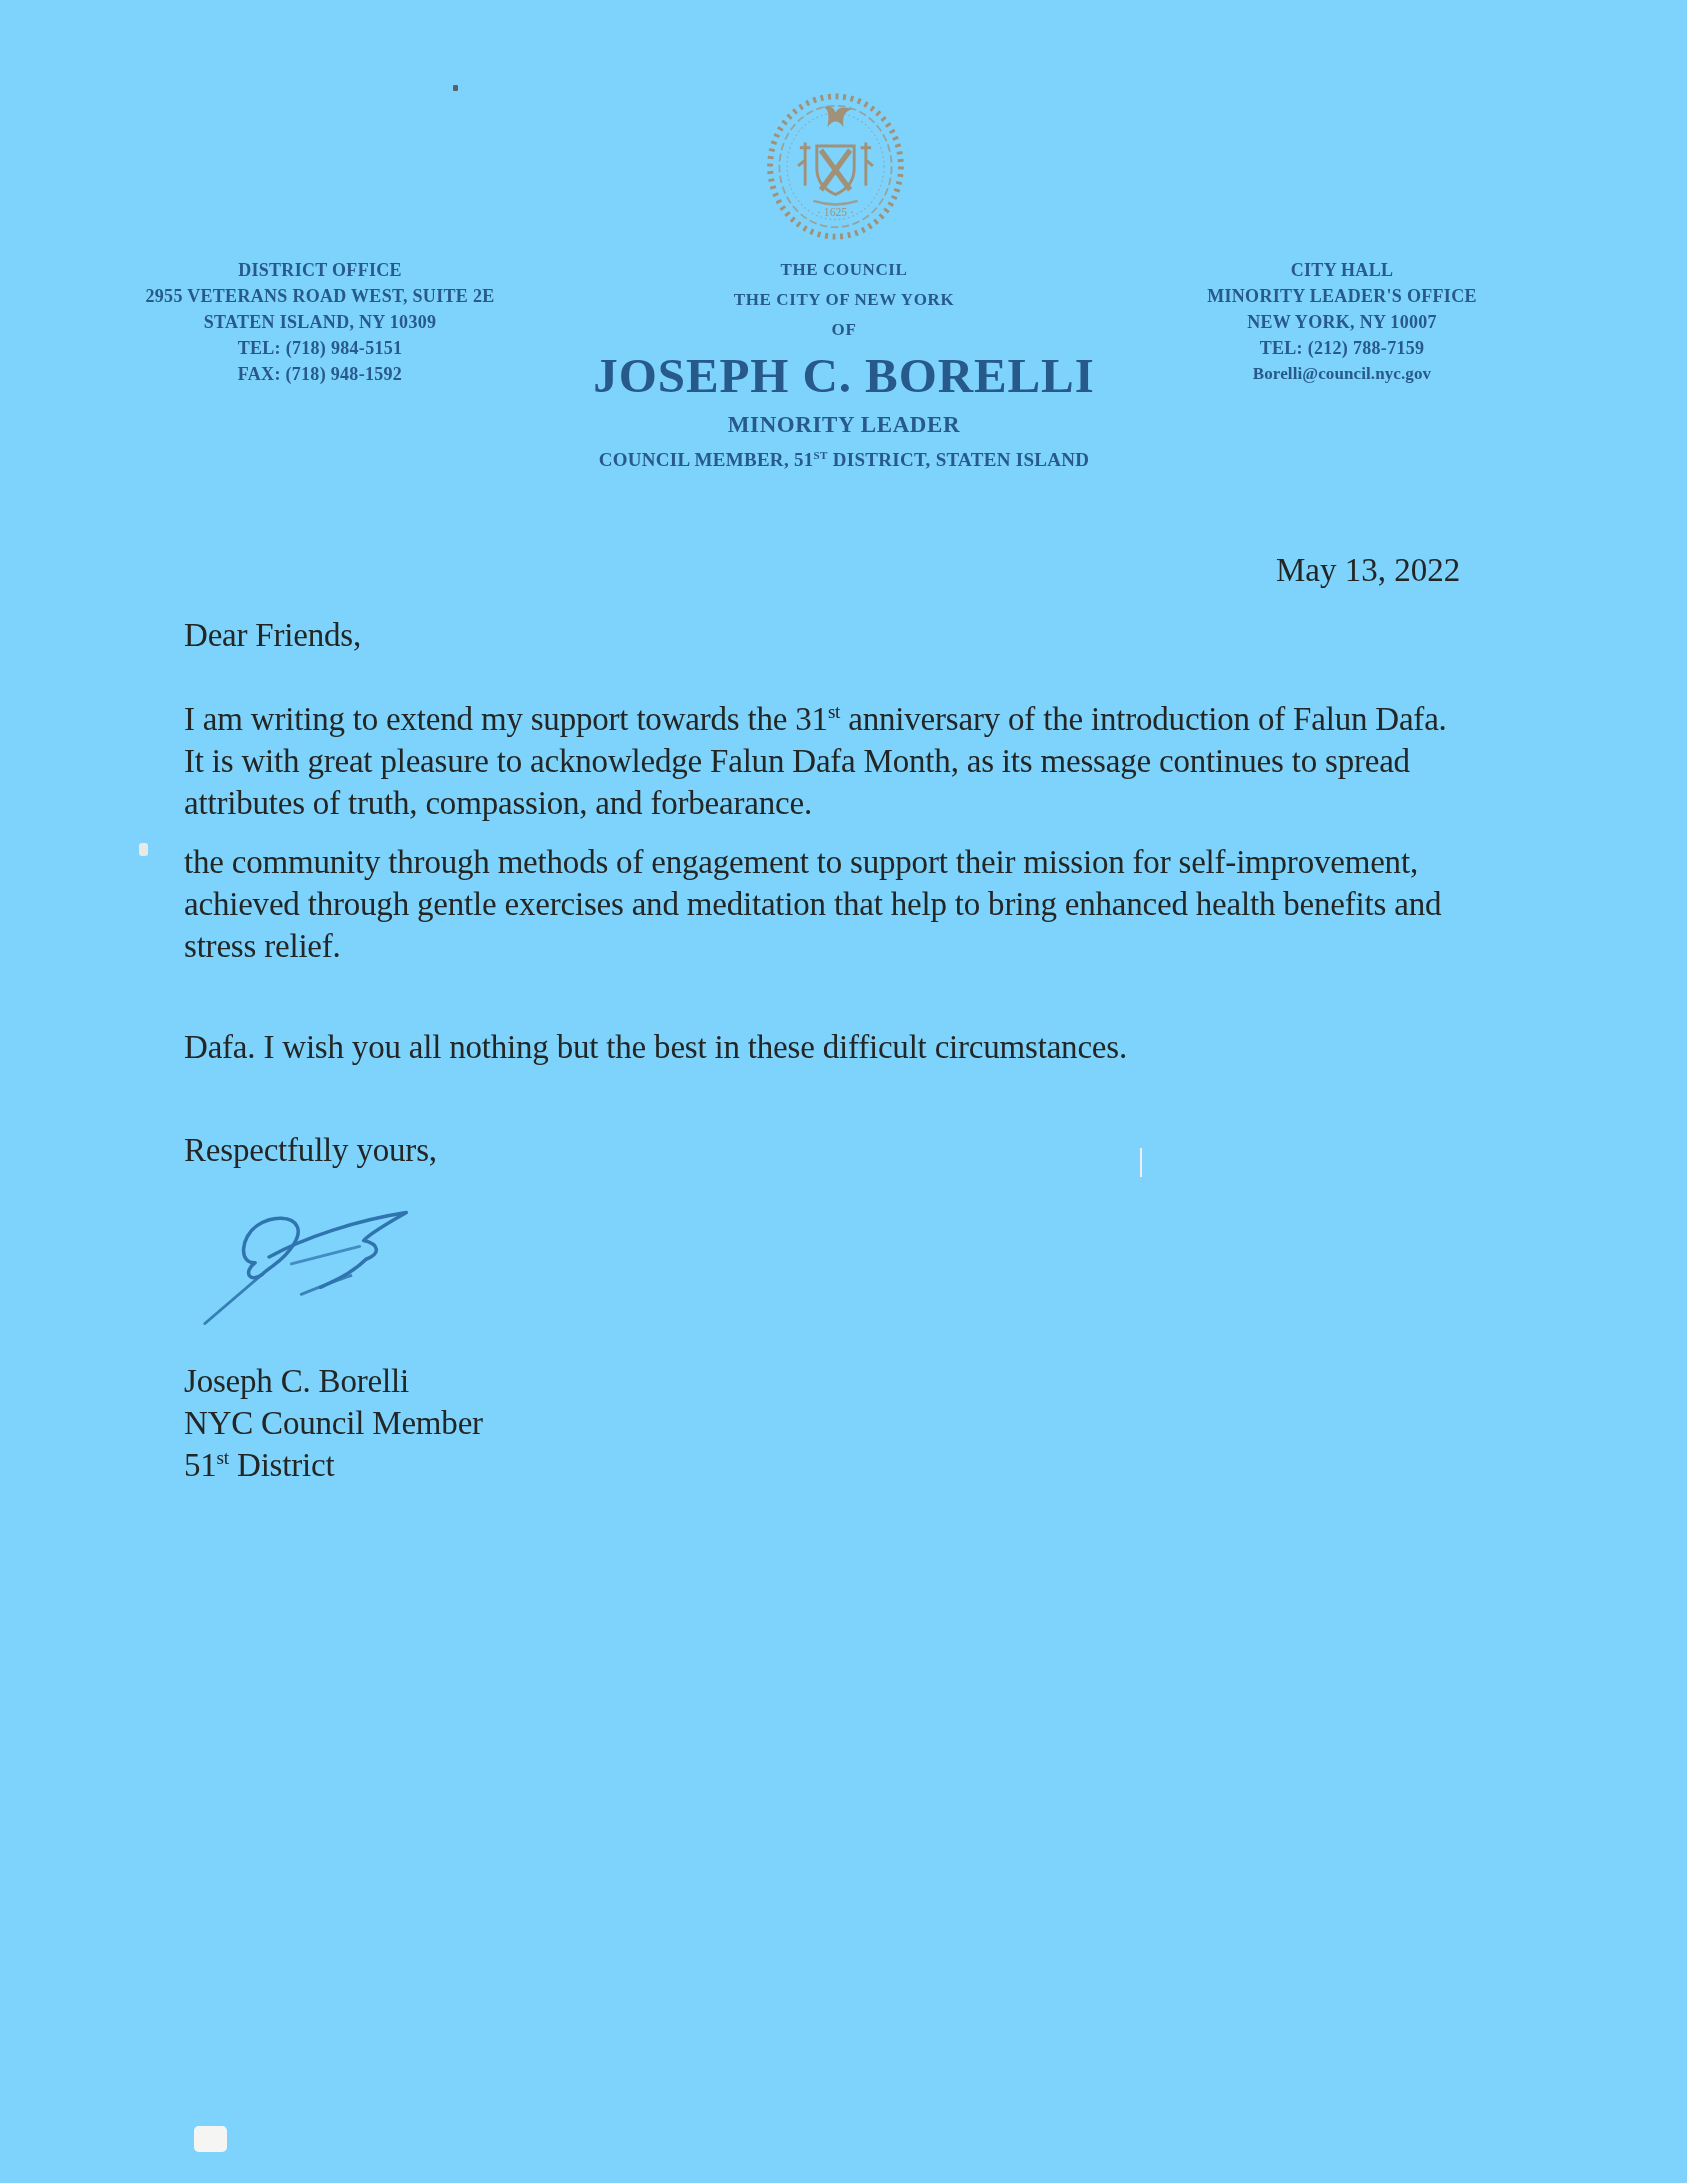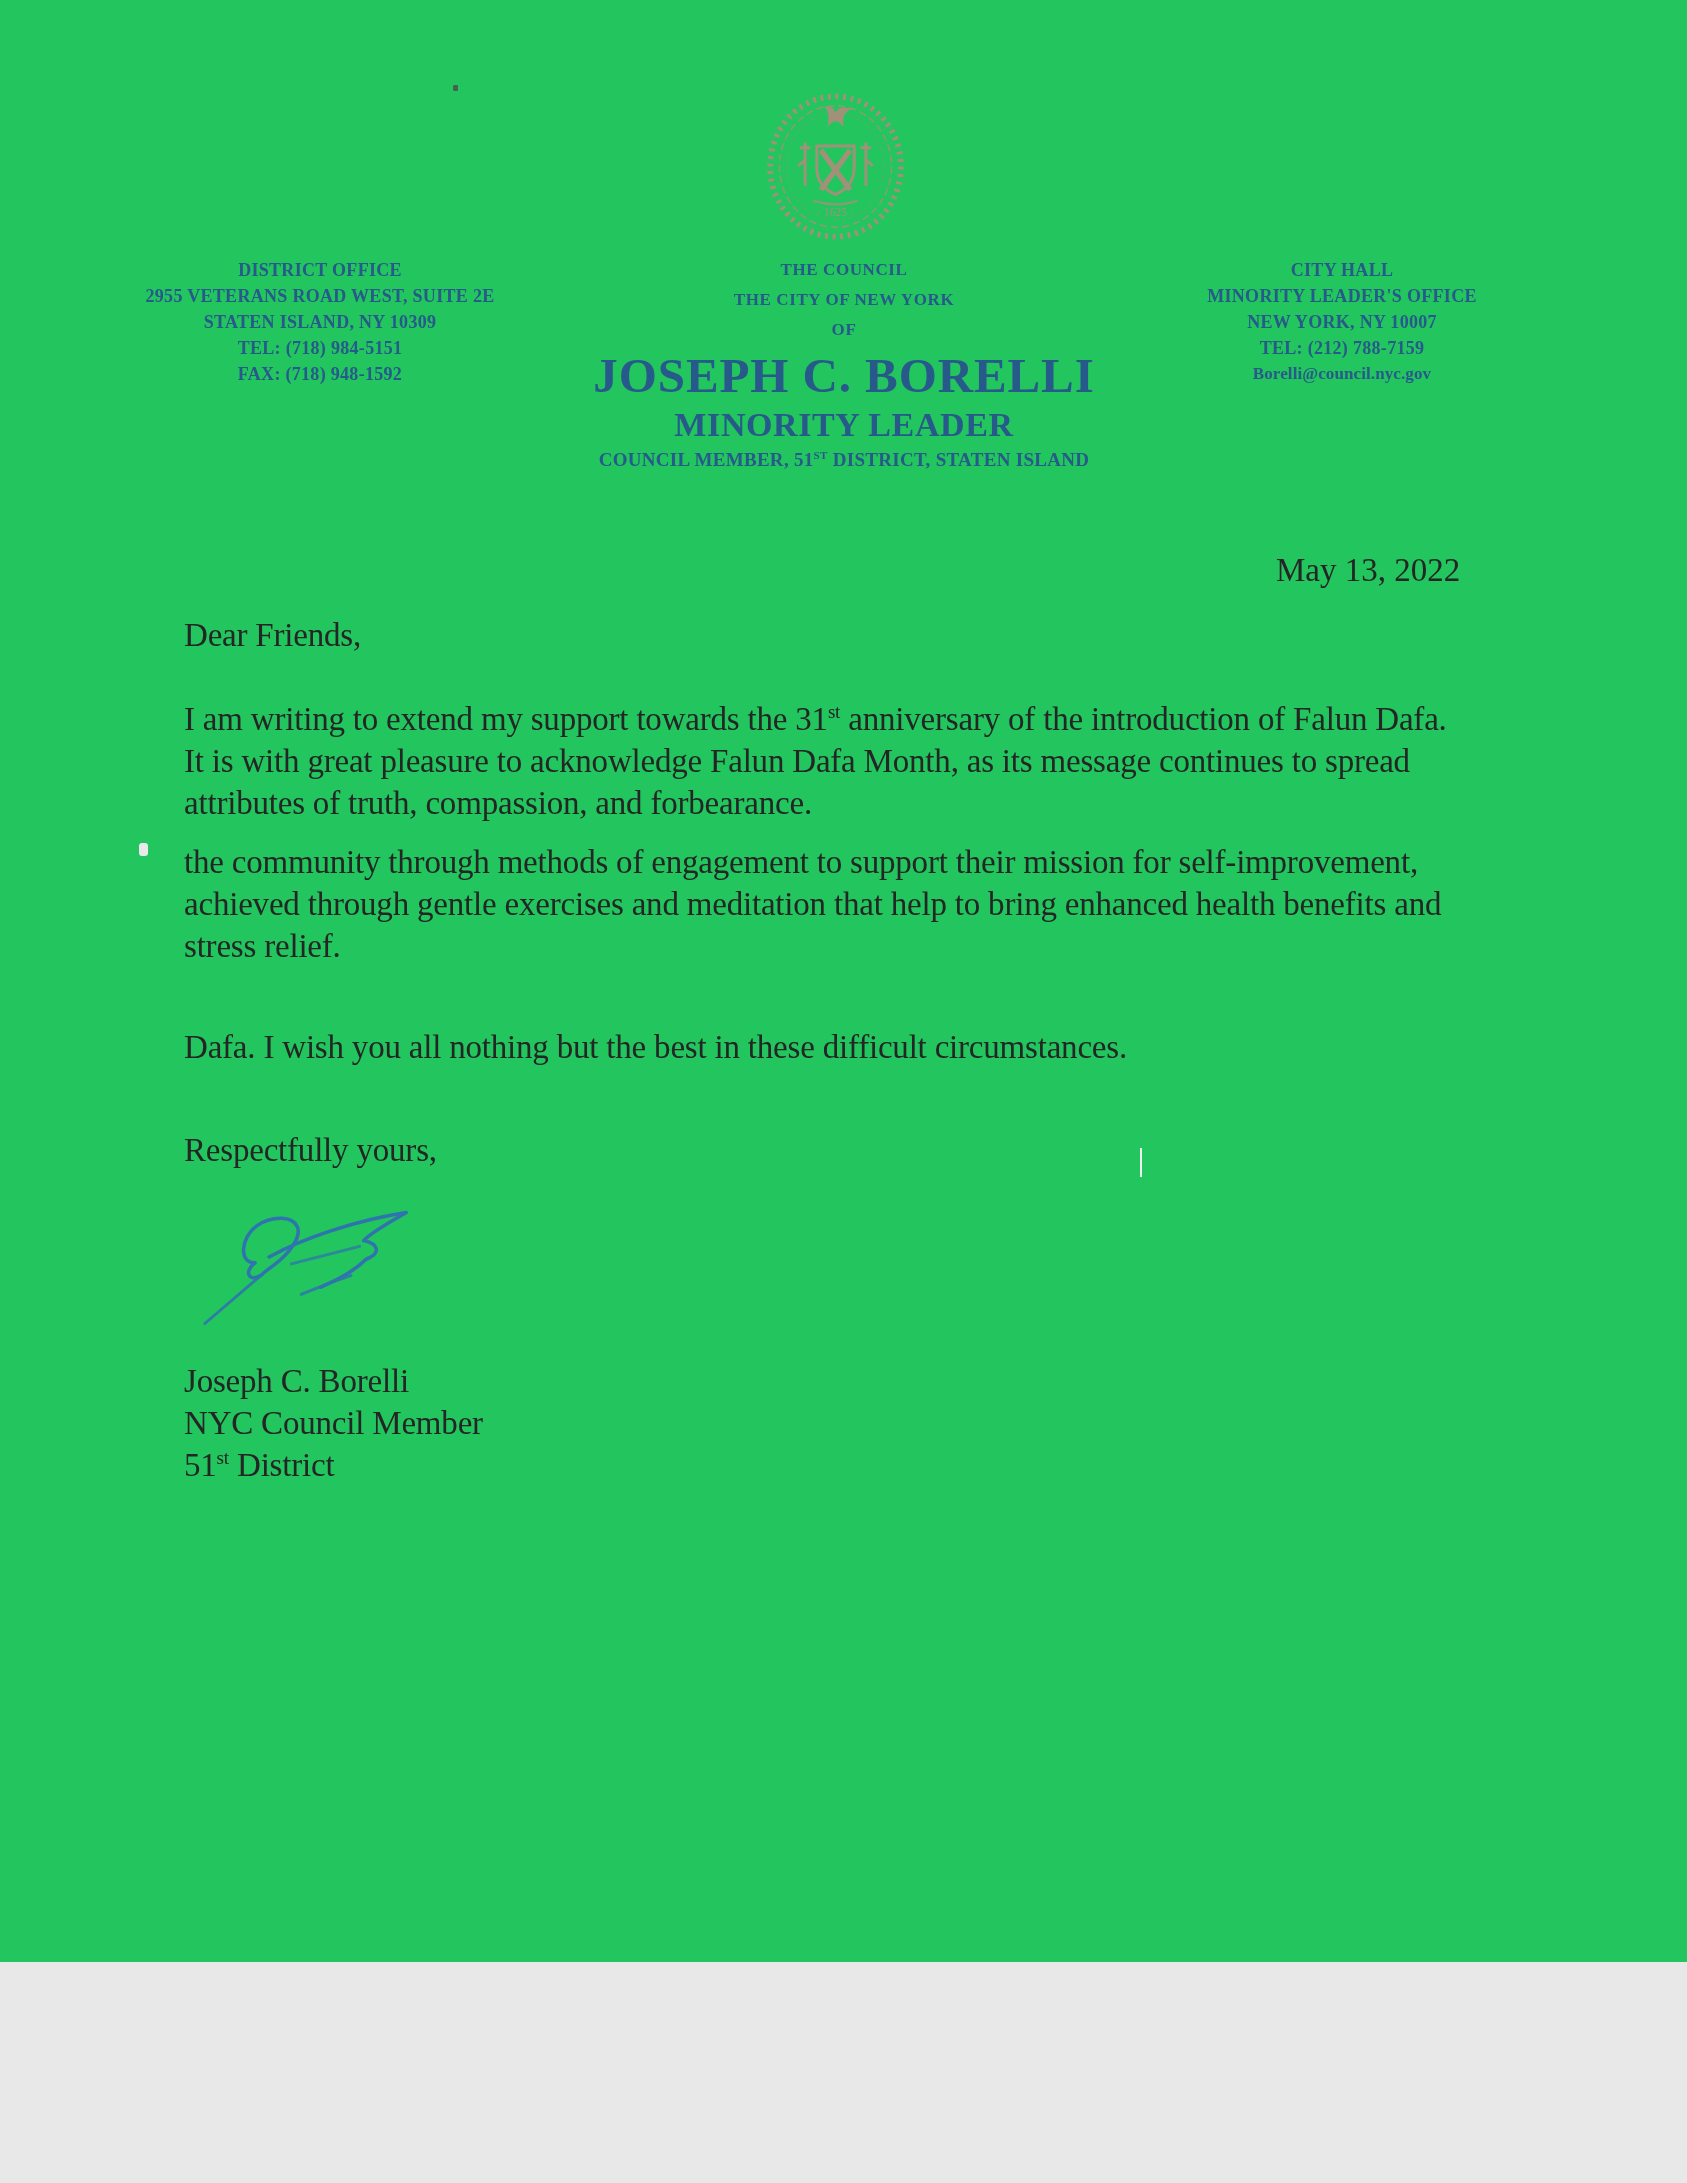--- a/index.html
+++ b/index.html
@@ -1,32 +1,32 @@
 <!DOCTYPE html>
 <html style="font-size:9.3px"><head>
 <meta charset="utf-8">
 <style>
   html,body{margin:0;padding:0;background:#e8e8e8;}
   .page{
     position:relative;
-    width:1687px;height:1962px;
-    background:#22c55e;
+    width:1687px;height:2183px;
+    background:#7dd3fc;
     font-family:"Liberation Serif","DejaVu Serif",serif;
     overflow:hidden;
   }
   
   .lh{position:absolute;text-align:center;color:#27598a;font-weight:bold;}
   .lh-side{width:420px;font-size:18px;line-height:26px;letter-spacing:0.3px;}
   .lh-left{left:110px;top:257px;}
   .lh-right{left:1132px;top:257px;}
   .lh-right .email{font-size:17px;letter-spacing:0.1px;}
   .lh-center{left:552px;top:255px;width:584px;}
   .lh-center .c-line{font-size:17px;line-height:30px;letter-spacing:0.6px;}
   .lh-center .c-name{font-size:49px;line-height:58px;margin-top:2.3px;letter-spacing:0.9px;}
-  .lh-center .c-title{font-size:34px;line-height:39px;letter-spacing:0.6px;}
+  .lh-center .c-title{font-size:23px;line-height:39px;letter-spacing:0.6px;}
   .lh-center .c-member{font-size:19px;line-height:31.5px;letter-spacing:0.3px;}
   .sup{font-size:58%;vertical-align:super;line-height:0;}
   
   .seal{position:absolute;left:763px;top:90px;width:145px;height:153px;}
   
   .ink{color:#232624;}
   .date{position:absolute;left:1276px;top:552px;font-size:33px;}
   .para{position:absolute;left:184px;font-size:33px;line-height:42px;letter-spacing:-0.2px;white-space:nowrap;}
   .salutation{top:614px;}
   .p1{top:698px;}

